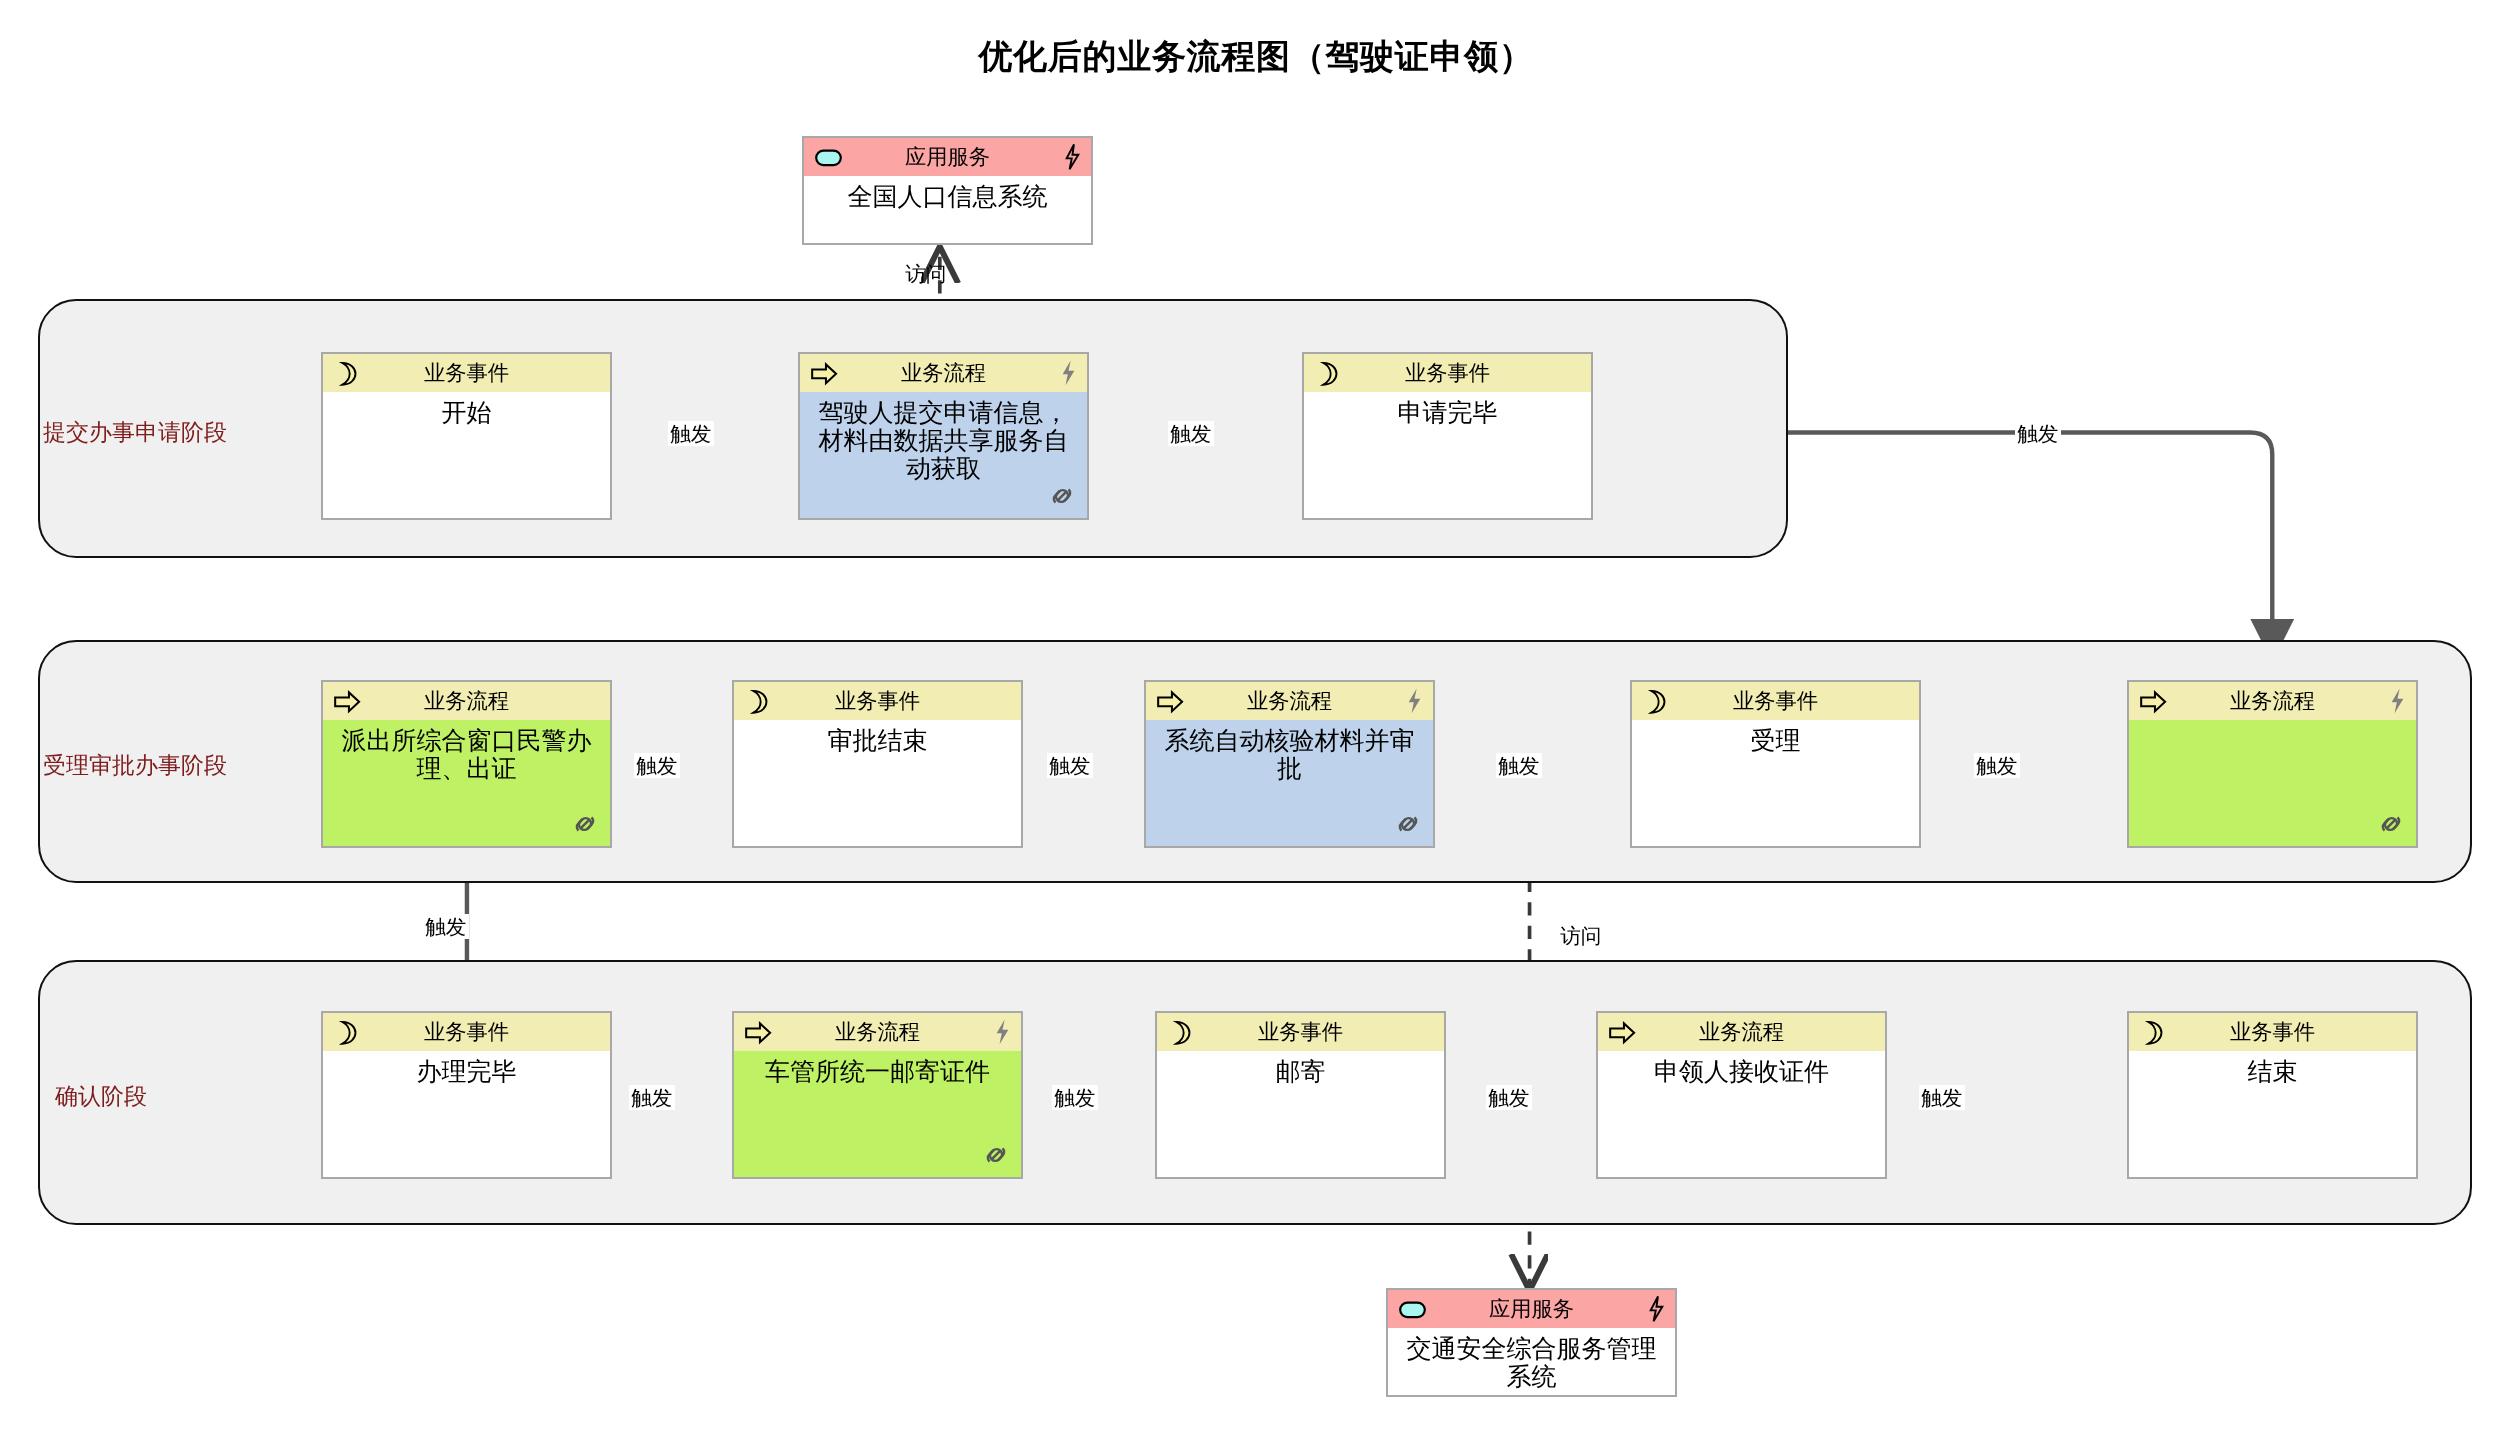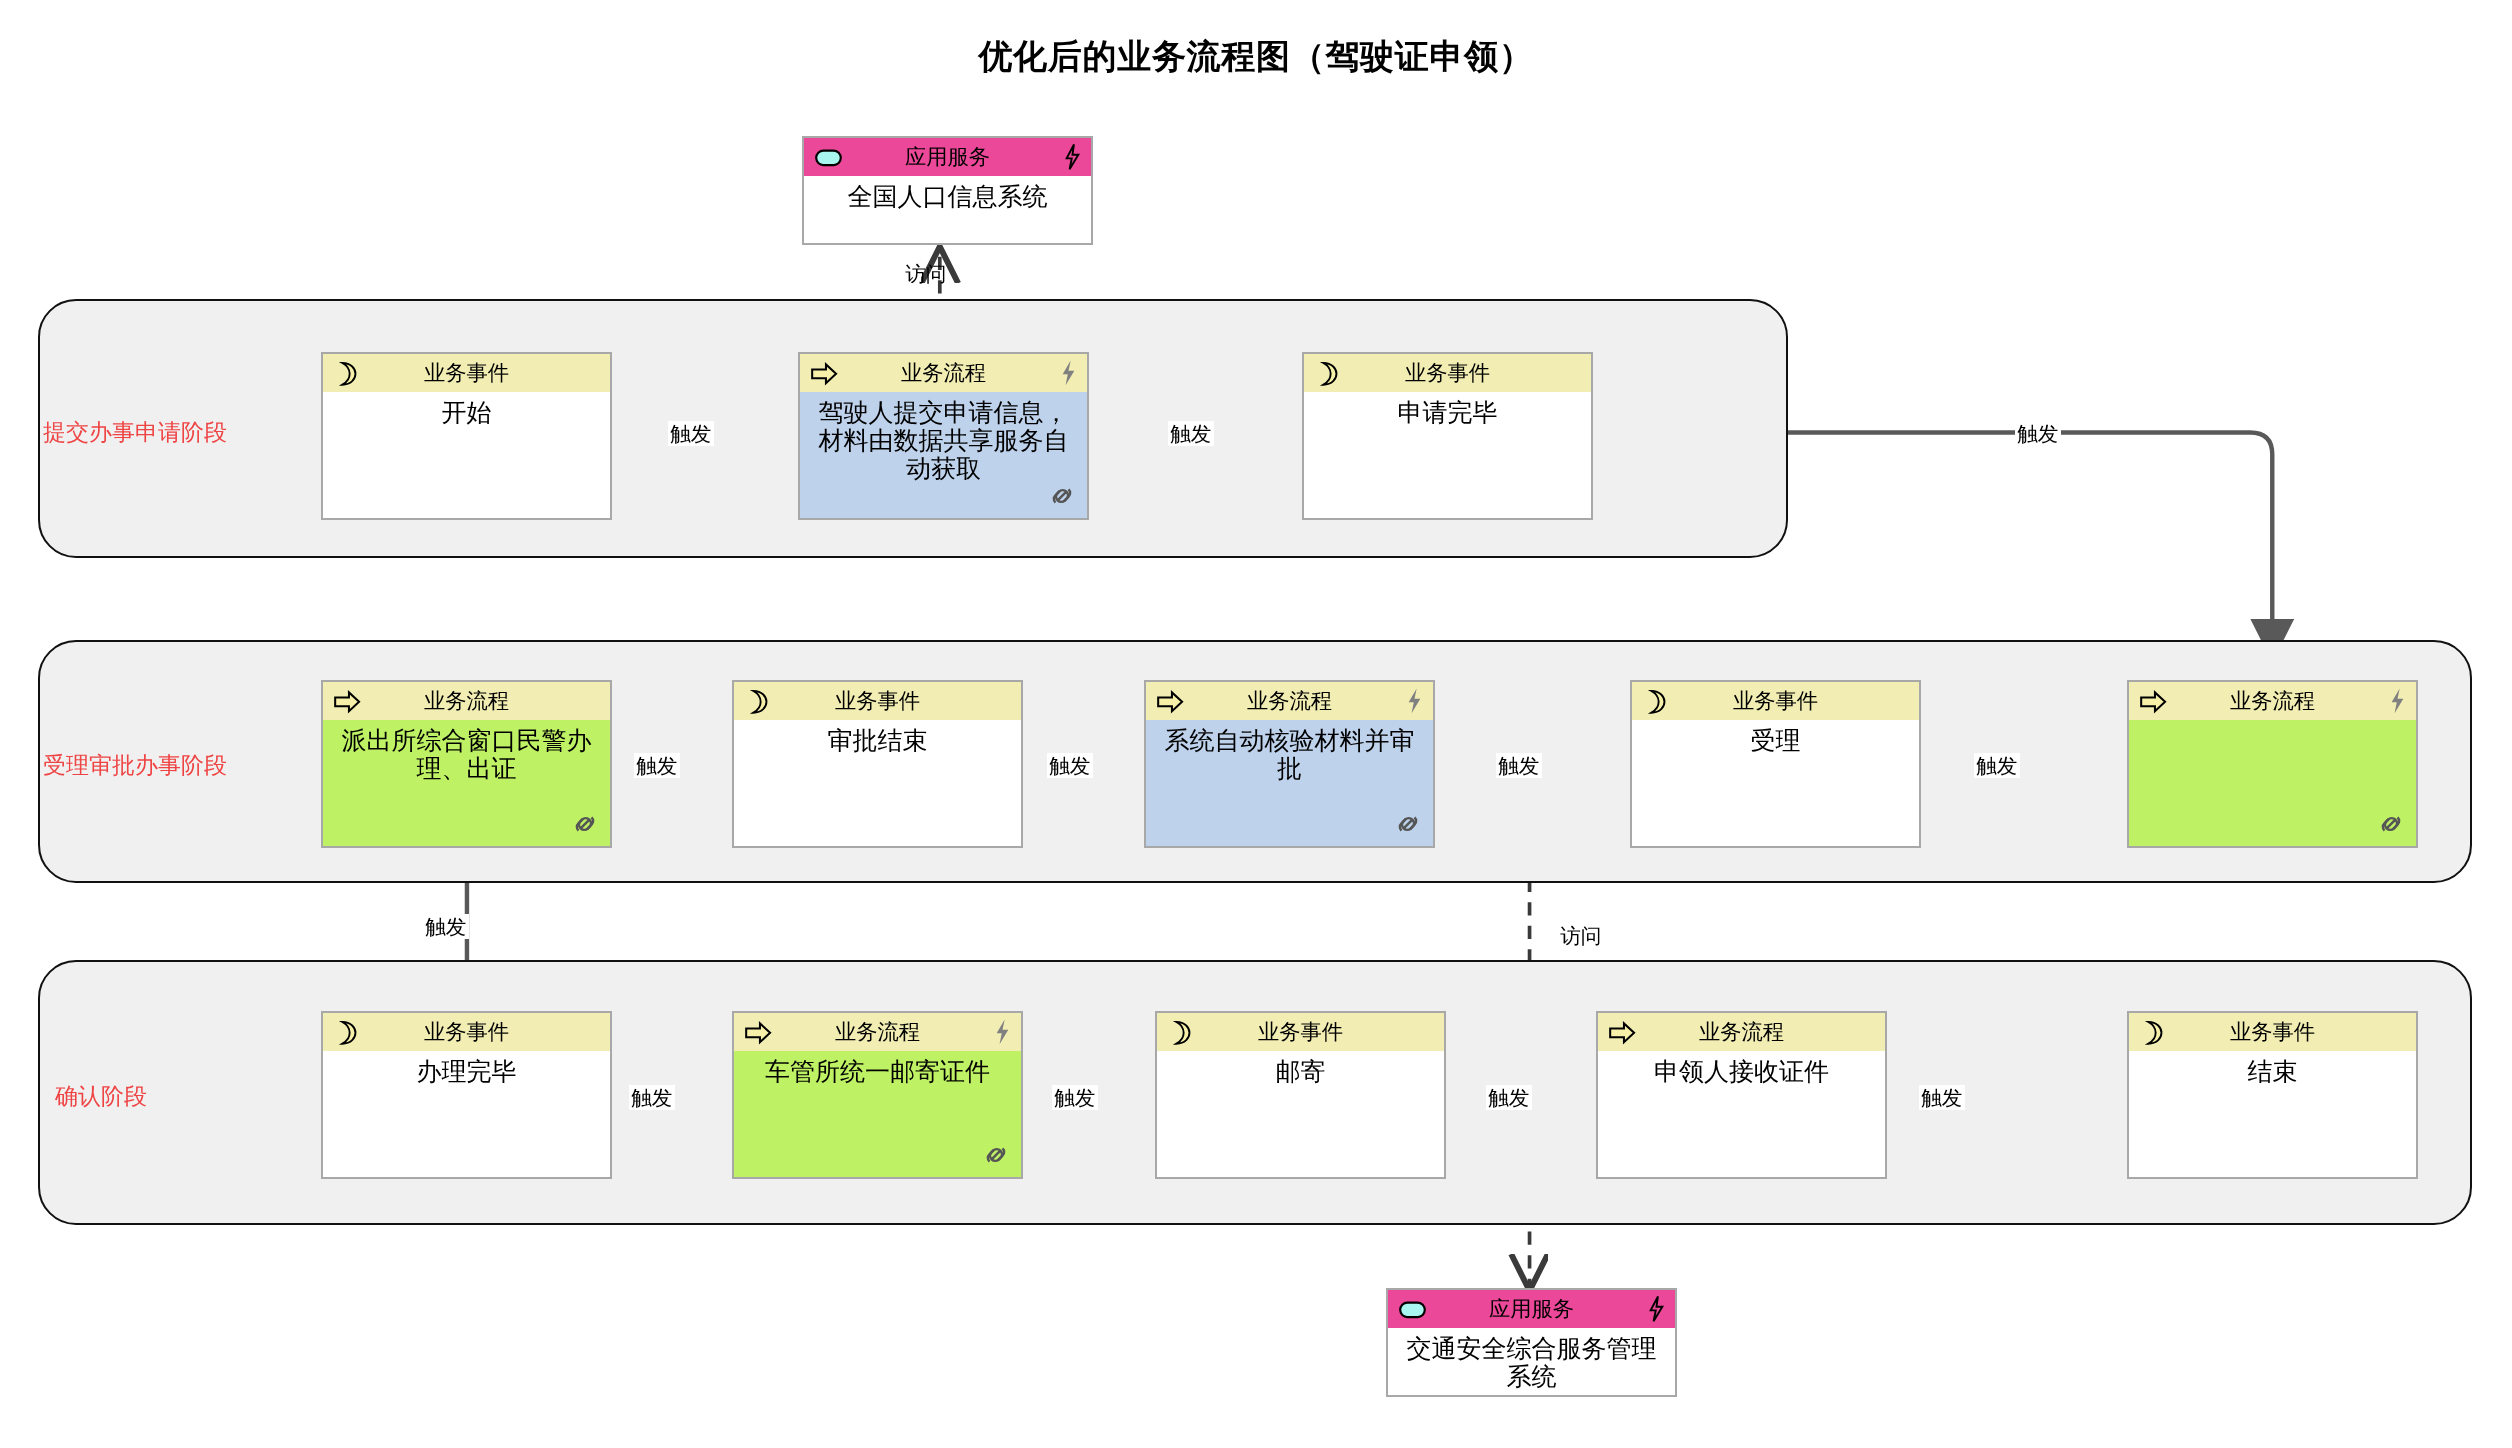--- a/index.html
+++ b/index.html
@@ -29,42 +29,42 @@
     position:absolute;
     background:#f0f0f0;
     border:2.2px solid #111111;
     border-radius:38px;
     box-sizing:border-box;
   }
   .phase-label{
     position:absolute;
     font-size:23px;
     white-space:nowrap;
-    color:#ef4444;
+    color:#7f1d1d;
     font-family:Liberation Serif, serif;
   }
   
   .node{
     position:absolute;
     box-sizing:border-box;
     border:2.2px solid #a8a8a8;
     background:#ffffff;
     box-shadow:0 0 0 0 transparent;
   }
   .node .hdr{
     position:relative;
     height:38px;
     line-height:38px;
     background:#f2eeb3;
     border-bottom:0px solid transparent;
     text-align:center;
     font-size:21.3px;
     white-space:nowrap;
   }
-  .node.app .hdr{ background:#ec4899; }
+  .node.app .hdr{ background:#fca5a5; }
   .node .body{
     padding:5.9px 7.4px 0 7.4px;
     text-align:center;
     font-size:25px;
     line-height:28px;
     word-break:break-all;
   }
   .node.blue .bodywrap{ background:#bed2ec; }
   .node.green .bodywrap{ background:#bef264; }
   .node.white .bodywrap{ background:#ffffff; }

